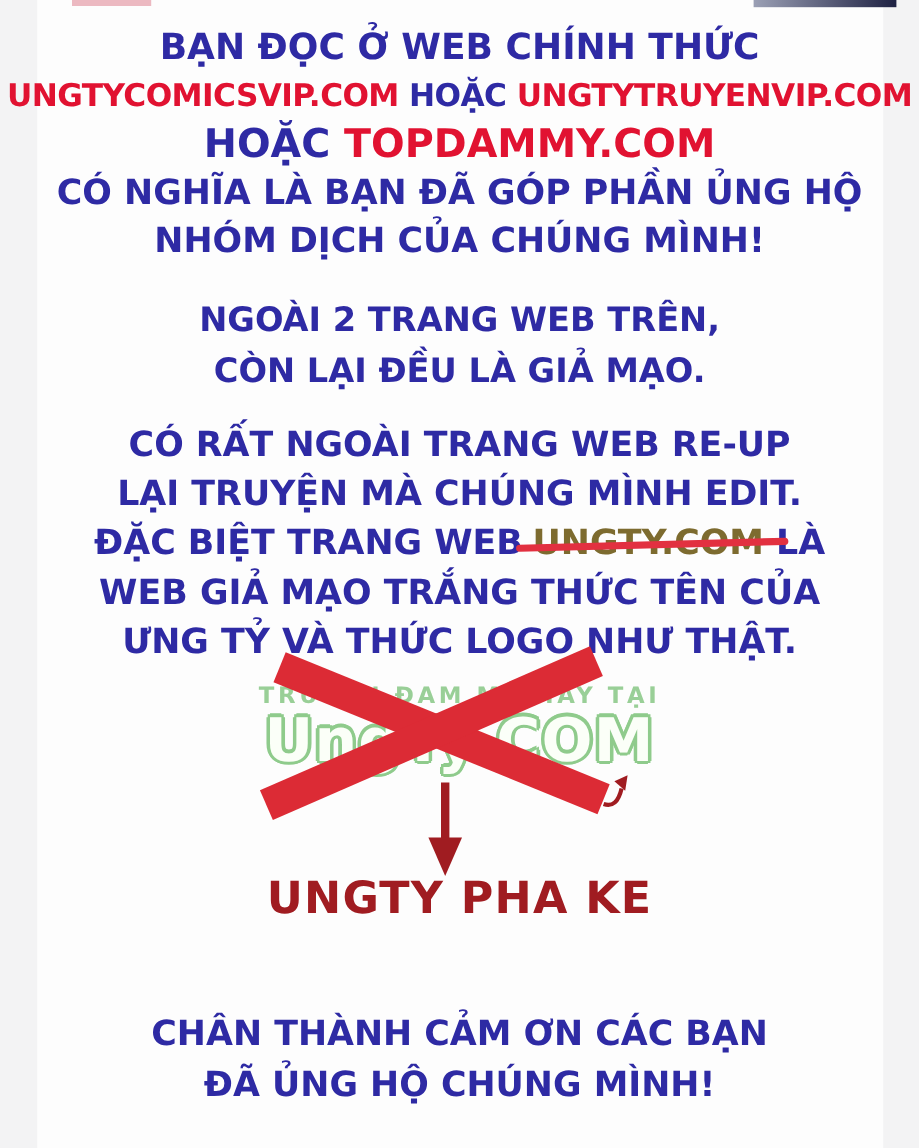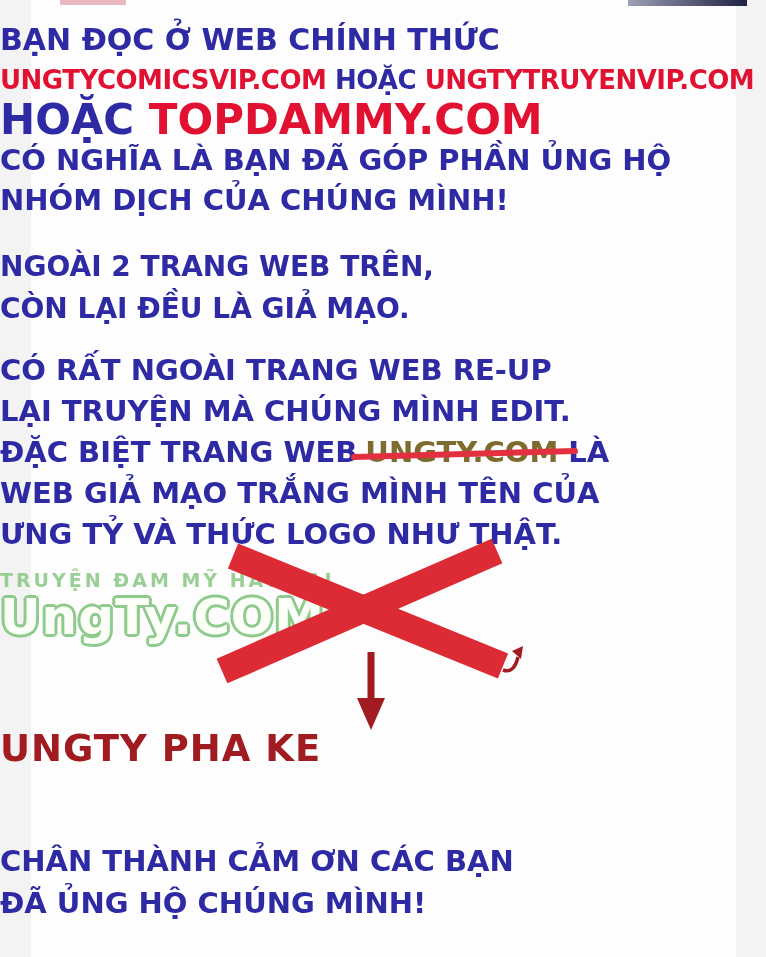--- a/index.html
+++ b/index.html
@@ -12,28 +12,28 @@
     font-family:"DejaVu Sans",sans-serif;
     font-weight:bold;
   }
   .edge{position:absolute;top:0;bottom:0;background:#f3f3f4;}
   .edge-left{left:0;width:31px;}
   .edge-right{right:0;width:30px;}
   .remnant-pink{position:absolute;left:60px;top:0;width:66px;height:5px;background:#ecb9c1;}
   .remnant-navy{position:absolute;left:628px;top:0;width:119px;height:6px;
     background:linear-gradient(90deg,#9ba0b5,#1e2142);}
 
-  .abs-center{position:absolute;left:0;right:0;text-align:left;white-space:nowrap;}
+  .abs-center{position:absolute;left:0;right:0;text-align:center;white-space:nowrap;}
 
   .blue{color:var(--blue,#2e2aa4);}
   .red{color:var(--red,#e11231);}
 
   .header{top:20px;font-size:30px;line-height:40px;}
   .header .sites-line{font-size:26px;letter-spacing:-0.5px;}
-  .header .site3-line{font-size:42px;}
+  .header .site3-line{font-size:33px;}
   .header .support-line{font-size:29px;}
 
   .notice{top:246px;font-size:28px;line-height:42px;}
   .warning{top:350px;font-size:29px;line-height:41px;}
 
   .fake-site{
     position:relative;display:inline-block;
     color:var(--olive,#7d6b2f);
     margin:0 10px 0 8px;
   }
@@ -104,21 +104,21 @@
     <div>NGOÀI 2 TRANG WEB TRÊN,</div>
     <div>CÒN LẠI ĐỀU LÀ GIẢ MẠO.</div>
   </div>
 
   <div class="abs-center warning blue">
     <div>CÓ RẤT NGOÀI TRANG WEB RE-UP</div>
     <div>LẠI TRUYỆN MÀ CHÚNG MÌNH EDIT.</div>
     <div>
       <span>ĐẶC BIỆT TRANG WEB</span><span class="fake-site"><span>UNGTY.COM</span><span class="strike"></span></span><span>LÀ</span>
     </div>
-    <div>WEB GIẢ MẠO TRẮNG MÌNH TÊN CỦA</div>
+    <div>WEB GIẢ MẠO TRẮNG THỨC TÊN CỦA</div>
     <div>ƯNG TỶ VÀ THỨC LOGO NHƯ THẬT.</div>
   </div>
 
   <div class="abs-center logo-tagline">TRUYỆN ĐAM MỸ HAY TẠI</div>
   <div class="abs-center logo-brand">UngTy.COM</div>
 
   <svg class="x-mark" viewBox="0 0 325 150" xmlns="http://www.w3.org/2000/svg">
     <line x1="33" y1="18" x2="303" y2="128" stroke="var(--x-red,#dc2b35)" stroke-width="27"></line>
     <line x1="297" y1="13" x2="22" y2="133" stroke="var(--x-red,#dc2b35)" stroke-width="27"></line>
     <path d="M303,132 Q314,136 318,119" fill="none" stroke="var(--dark-red,#a01c21)" stroke-width="3.5"></path>

